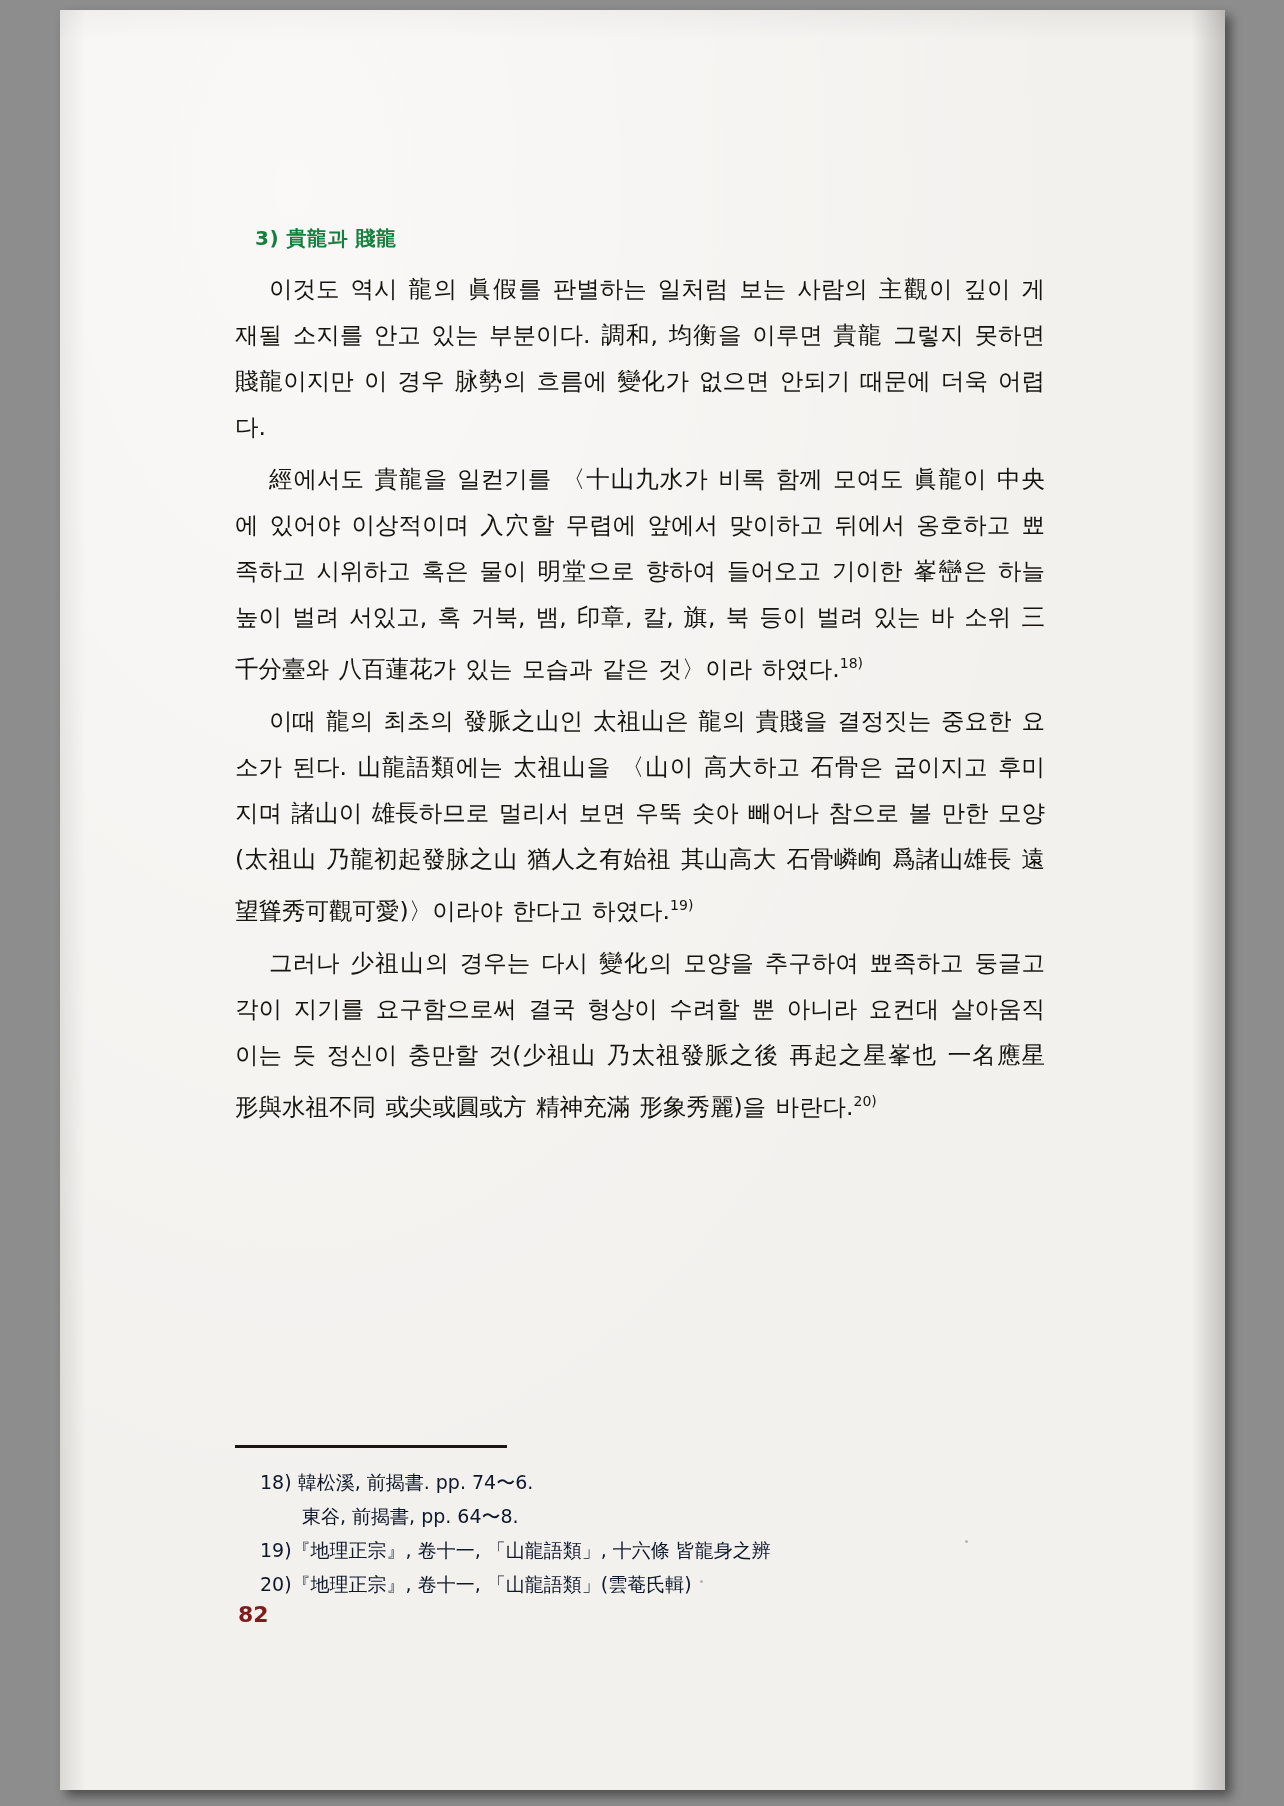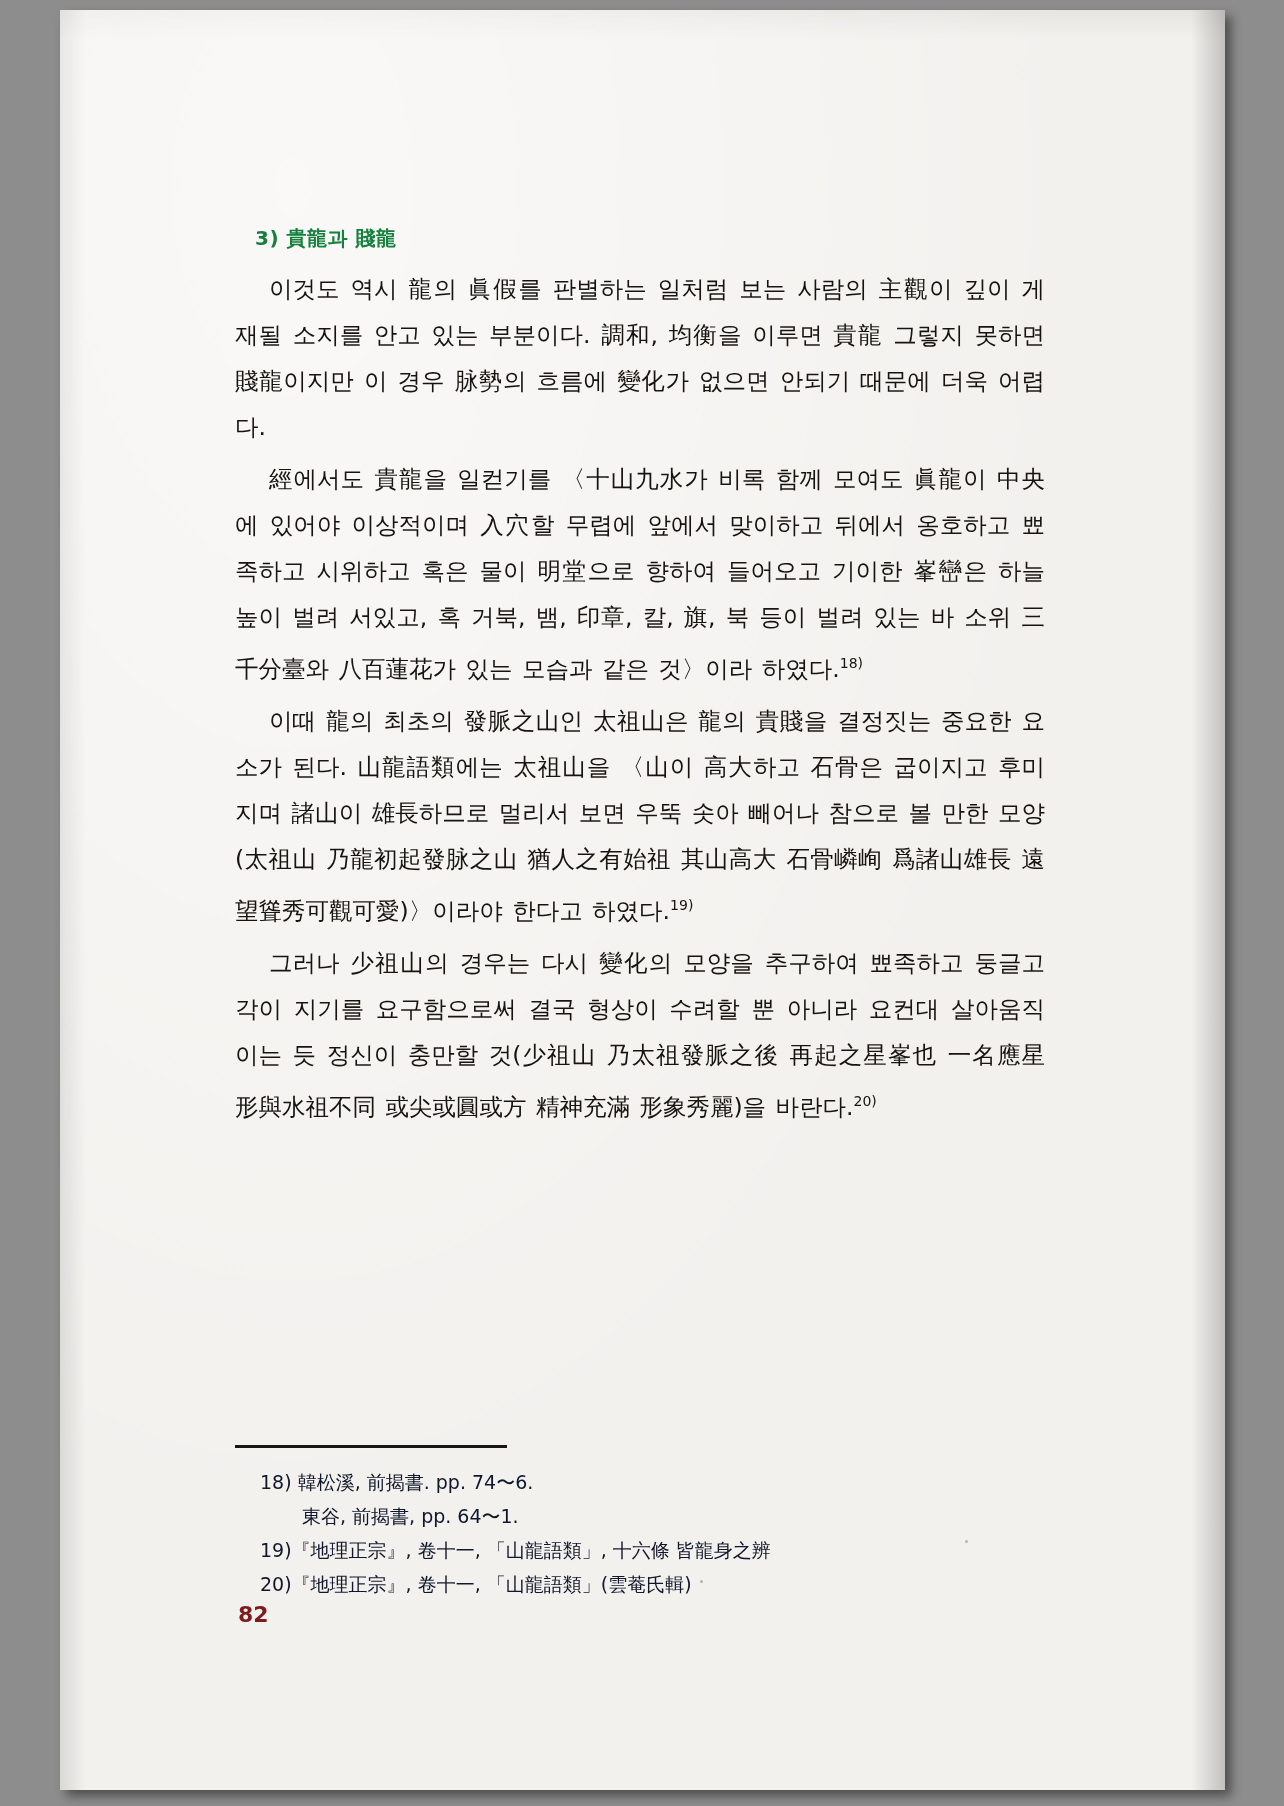--- a/index.html
+++ b/index.html
@@ -132,20 +132,20 @@
     <p class="para"><span>이때 龍의 최초의 發脈之山인 太祖山은 龍의 貴賤을 결정짓는 중요한 요소가 된다. 山龍語類에는 太祖山을 〈山이 高大하고 石骨은 굽이지고 후미지며 諸山이 雄長하므로 멀리서 보면 우뚝 솟아 빼어나 참으로 볼 만한 모양(太祖山 乃龍初起發脉之山 猶人之有始祖 其山高大 石骨嶙峋 爲諸山雄長 遠望聳秀可觀可愛)〉이라야 한다고 하였다.</span><span class="fn-ref">19)</span></p>
 
     <p class="para"><span>그러나 少祖山의 경우는 다시 變化의 모양을 추구하여 뾰족하고 둥글고 각이 지기를 요구함으로써 결국 형상이 수려할 뿐 아니라 요컨대 살아움직이는 듯 정신이 충만할 것(少祖山 乃太祖發脈之後 再起之星峯也 一名應星 形與水祖不同 或尖或圓或方 精神充滿 形象秀麗)을 바란다.</span><span class="fn-ref">20)</span></p>
 
   </div>
 
   <div class="rule"></div>
 
   <div id="footnotes">
     <div class="fn-line">18) 韓松溪, 前揭書.  pp. 74〜6.</div>
-    <div class="fn-line indent">東谷, 前揭書,  pp. 64〜1.</div>
+    <div class="fn-line indent">東谷, 前揭書,  pp. 64〜8.</div>
     <div class="fn-line">19)『地理正宗』, 卷十一, 「山龍語類」, 十六條  皆龍身之辨</div>
     <div class="fn-line">20)『地理正宗』, 卷十一, 「山龍語類」(雲菴氏輯)</div>
   </div>
 
   <div id="folio">82</div>
 
 </div>
 
 </body></html>

